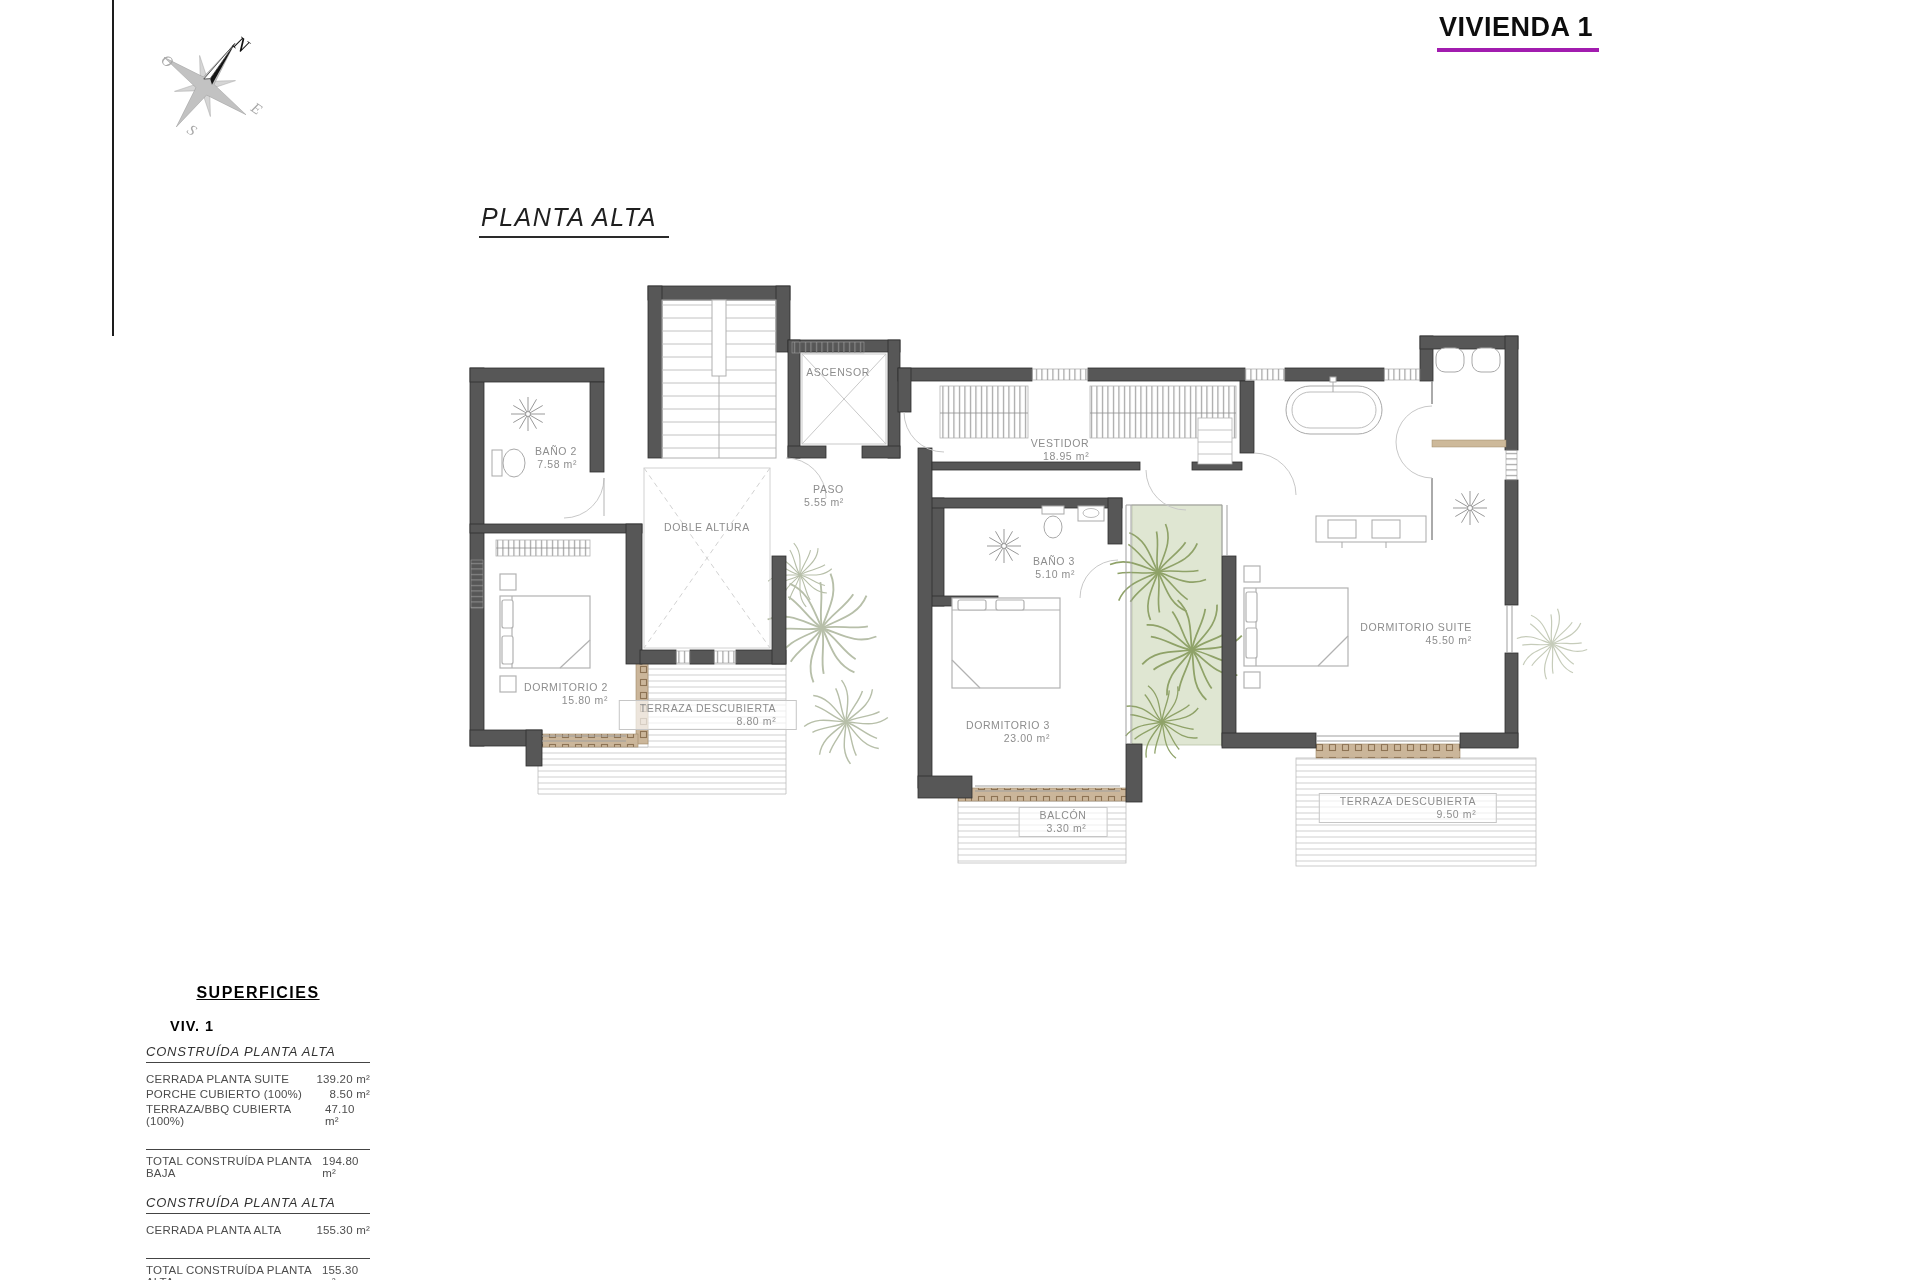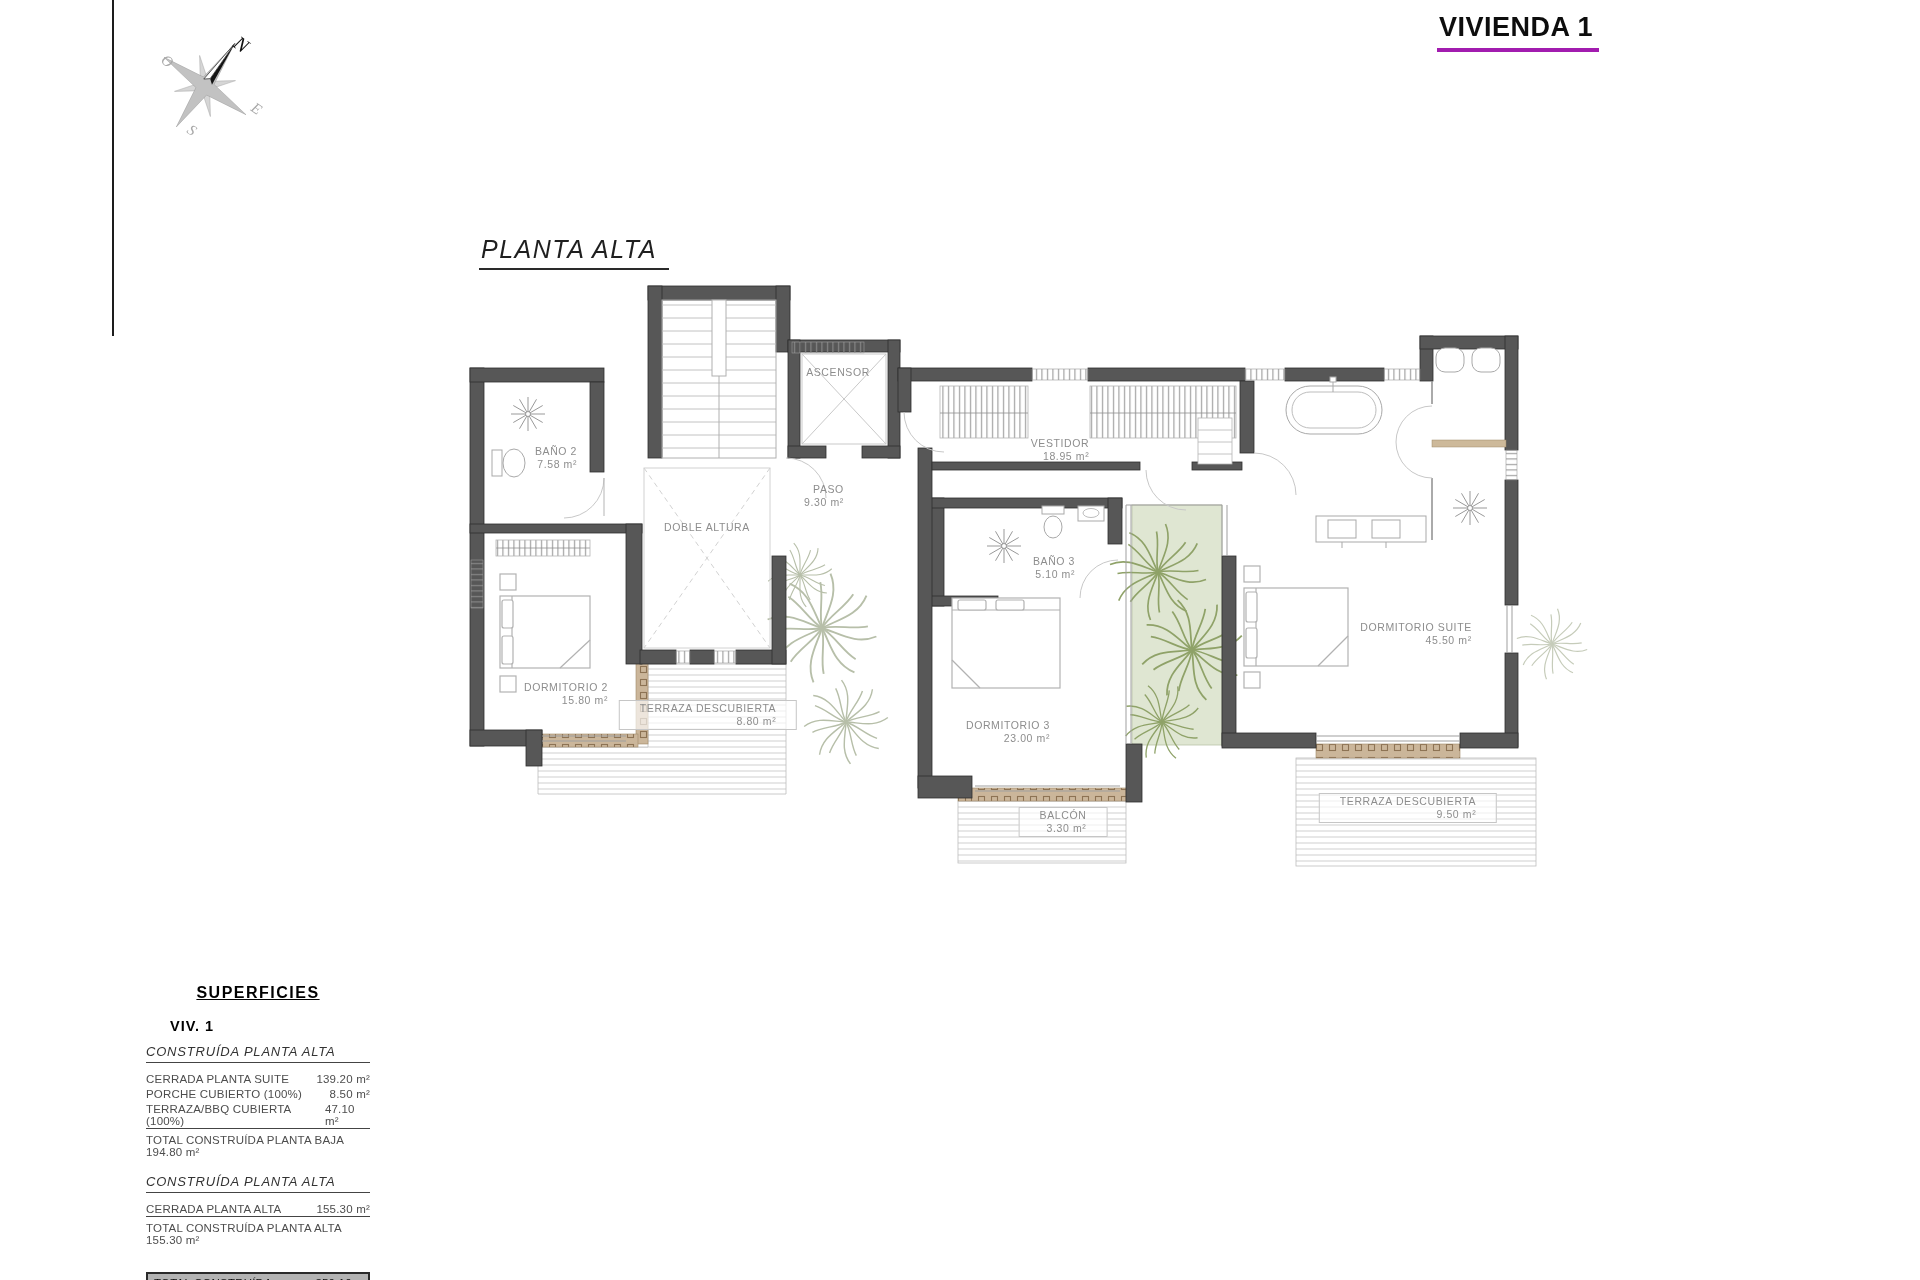--- a/index.html
+++ b/index.html
@@ -3,35 +3,35 @@
 <meta charset="utf-8">
 <style>
   html,body{margin:0;padding:0;background:#ffffff;}
   body{width:1920px;height:1280px;position:relative;overflow:hidden;
        font-family:"Liberation Sans", sans-serif;color:#222;}
   .abs{position:absolute;}
   
   .sheet-title{left:1437px;top:12px;font-size:27px;font-weight:700;letter-spacing:.5px;
      color:#0d0d0d;border-bottom:4px solid #a21caf;padding:0 6px 5px 2px;}
   .plan-title{left:479px;top:203px;font-size:25px;font-style:italic;letter-spacing:1.5px;
-     color:#1f1f1f;border-bottom:2px solid #2a2a2a;padding:0 12px 4px 2px;margin-top:32px;}
+     color:#1f1f1f;border-bottom:2px solid #2a2a2a;padding:0 12px 4px 2px;}
   
   .room-label{position:absolute;transform:translate(-50%,-50%);text-align:right;
      font-size:10.5px;letter-spacing:.6px;color:#8d8d8d;line-height:13px;white-space:nowrap;z-index:5;}
   .room-label .rarea:empty{display:none;}
   .room-label.boxed{border:1px solid #c6c6c6;background:rgba(255,255,255,.65);padding:1px 20px;}
   
   .summary{left:146px;top:984px;width:224px;font-size:11.5px;color:#4d4d4d;letter-spacing:.2px;}
   .summary .heading{text-align:center;font-weight:700;font-size:16px;letter-spacing:1.5px;color:#000;text-decoration:underline;}
   .summary .subheading{font-weight:700;font-size:14.5px;letter-spacing:1px;color:#000;margin:16px 0 4px 24px;}
   .summary .sec-title{font-style:italic;font-size:13px;color:#333;letter-spacing:.8px;
       border-bottom:1.4px solid #444;padding-bottom:3px;margin:10px 0 8px 0;}
   .summary .row{display:flex;justify-content:space-between;padding:1.5px 0;}
   .summary .total-row{display:flex;justify-content:center;border-top:1.4px solid #444;
-      margin-top:0;padding-top:5px;flex-direction:column;}
+      margin-top:21px;padding-top:5px;}
   .summary .grand{margin-top:26px;background:#b3b3b3;border:2px solid #2a2a2a;display:flex;
       justify-content:space-between;padding:3px 6px;color:#0f0f0f;}
   svg.plan{position:absolute;left:0;top:0;z-index:1;}
 </style>
 </head>
 <body>
 
 <svg class="plan" width="1920" height="1280" viewBox="0 0 1920 1280">
   <defs>
     <pattern id="deck" width="6" height="6" patternUnits="userSpaceOnUse">
@@ -293,21 +293,21 @@
 <div class="room-label" style="left:838px;top:372px">
   <div class="rname">ASCENSOR</div>
 
 </div>
 <div class="room-label" style="left:1060px;top:450px">
   <div class="rname">VESTIDOR</div>
   <div class="rarea">18.95 m²</div>
 </div>
 <div class="room-label" style="left:824px;top:496px">
   <div class="rname">PASO</div>
-  <div class="rarea">9.30 m²</div>
+  <div class="rarea">5.55 m²</div>
 </div>
 <div class="room-label" style="left:707px;top:527px">
   <div class="rname">DOBLE ALTURA</div>
 
 </div>
 <div class="room-label" style="left:1054px;top:568px">
   <div class="rname">BAÑO 3</div>
   <div class="rarea">5.10 m²</div>
 </div>
 <div class="room-label" style="left:566px;top:694px">

